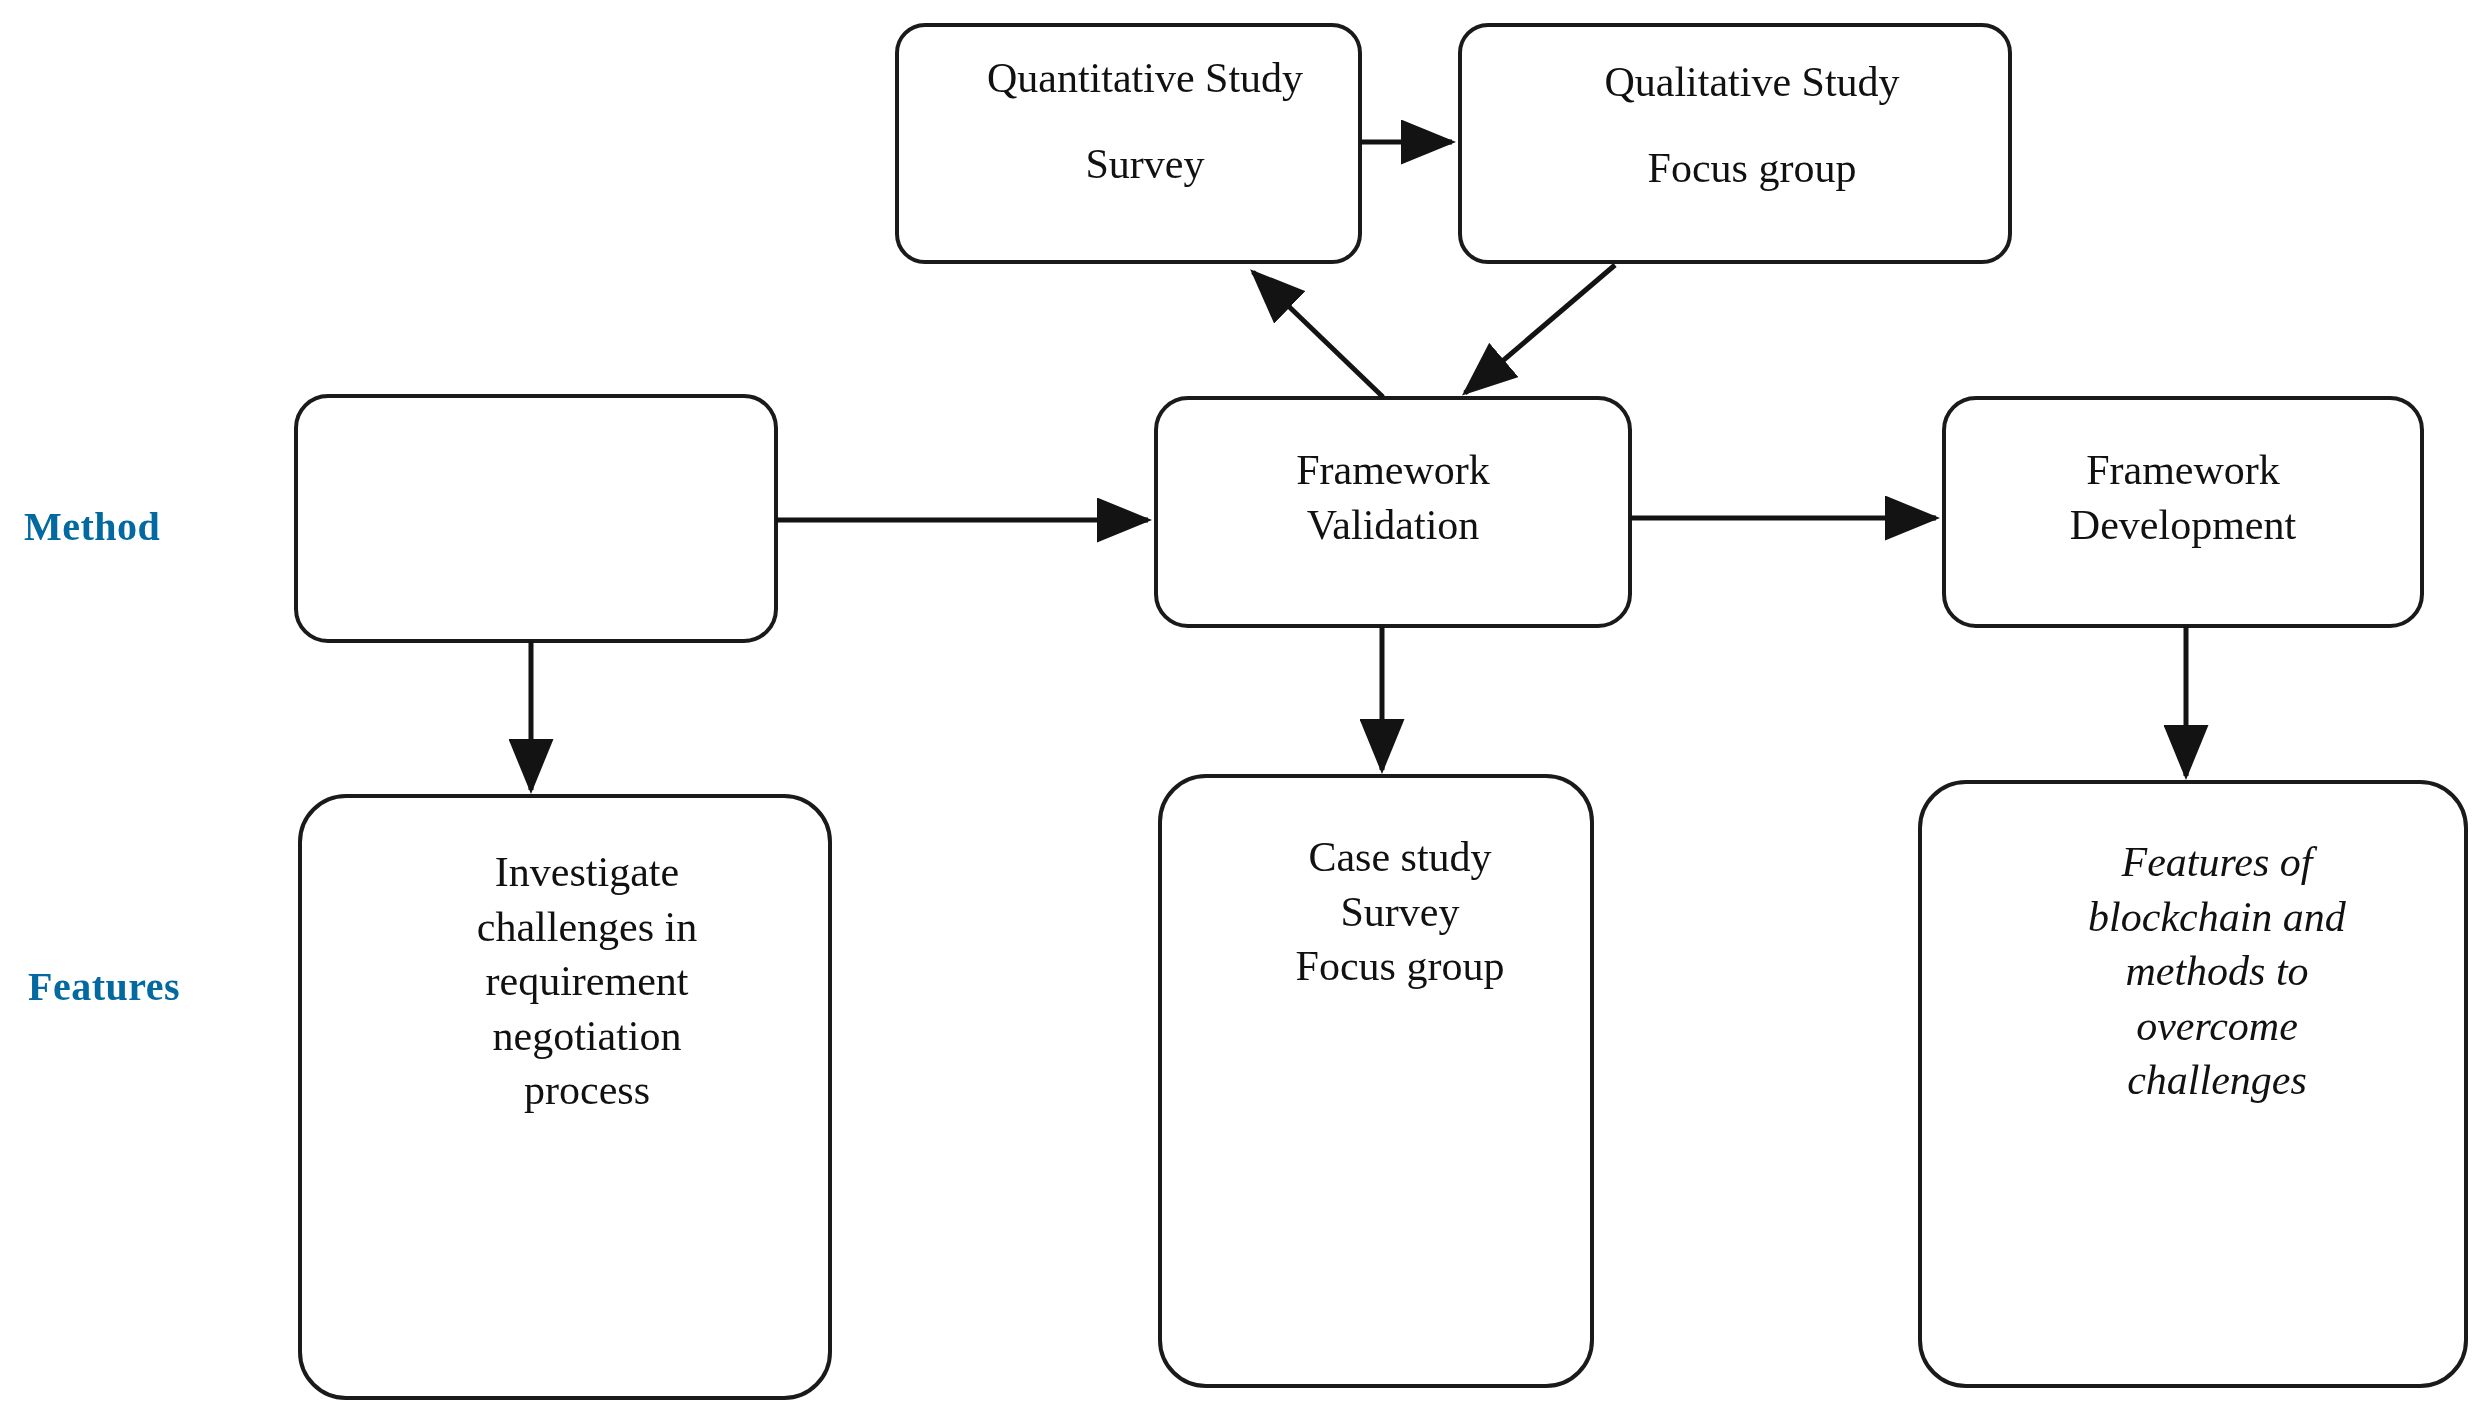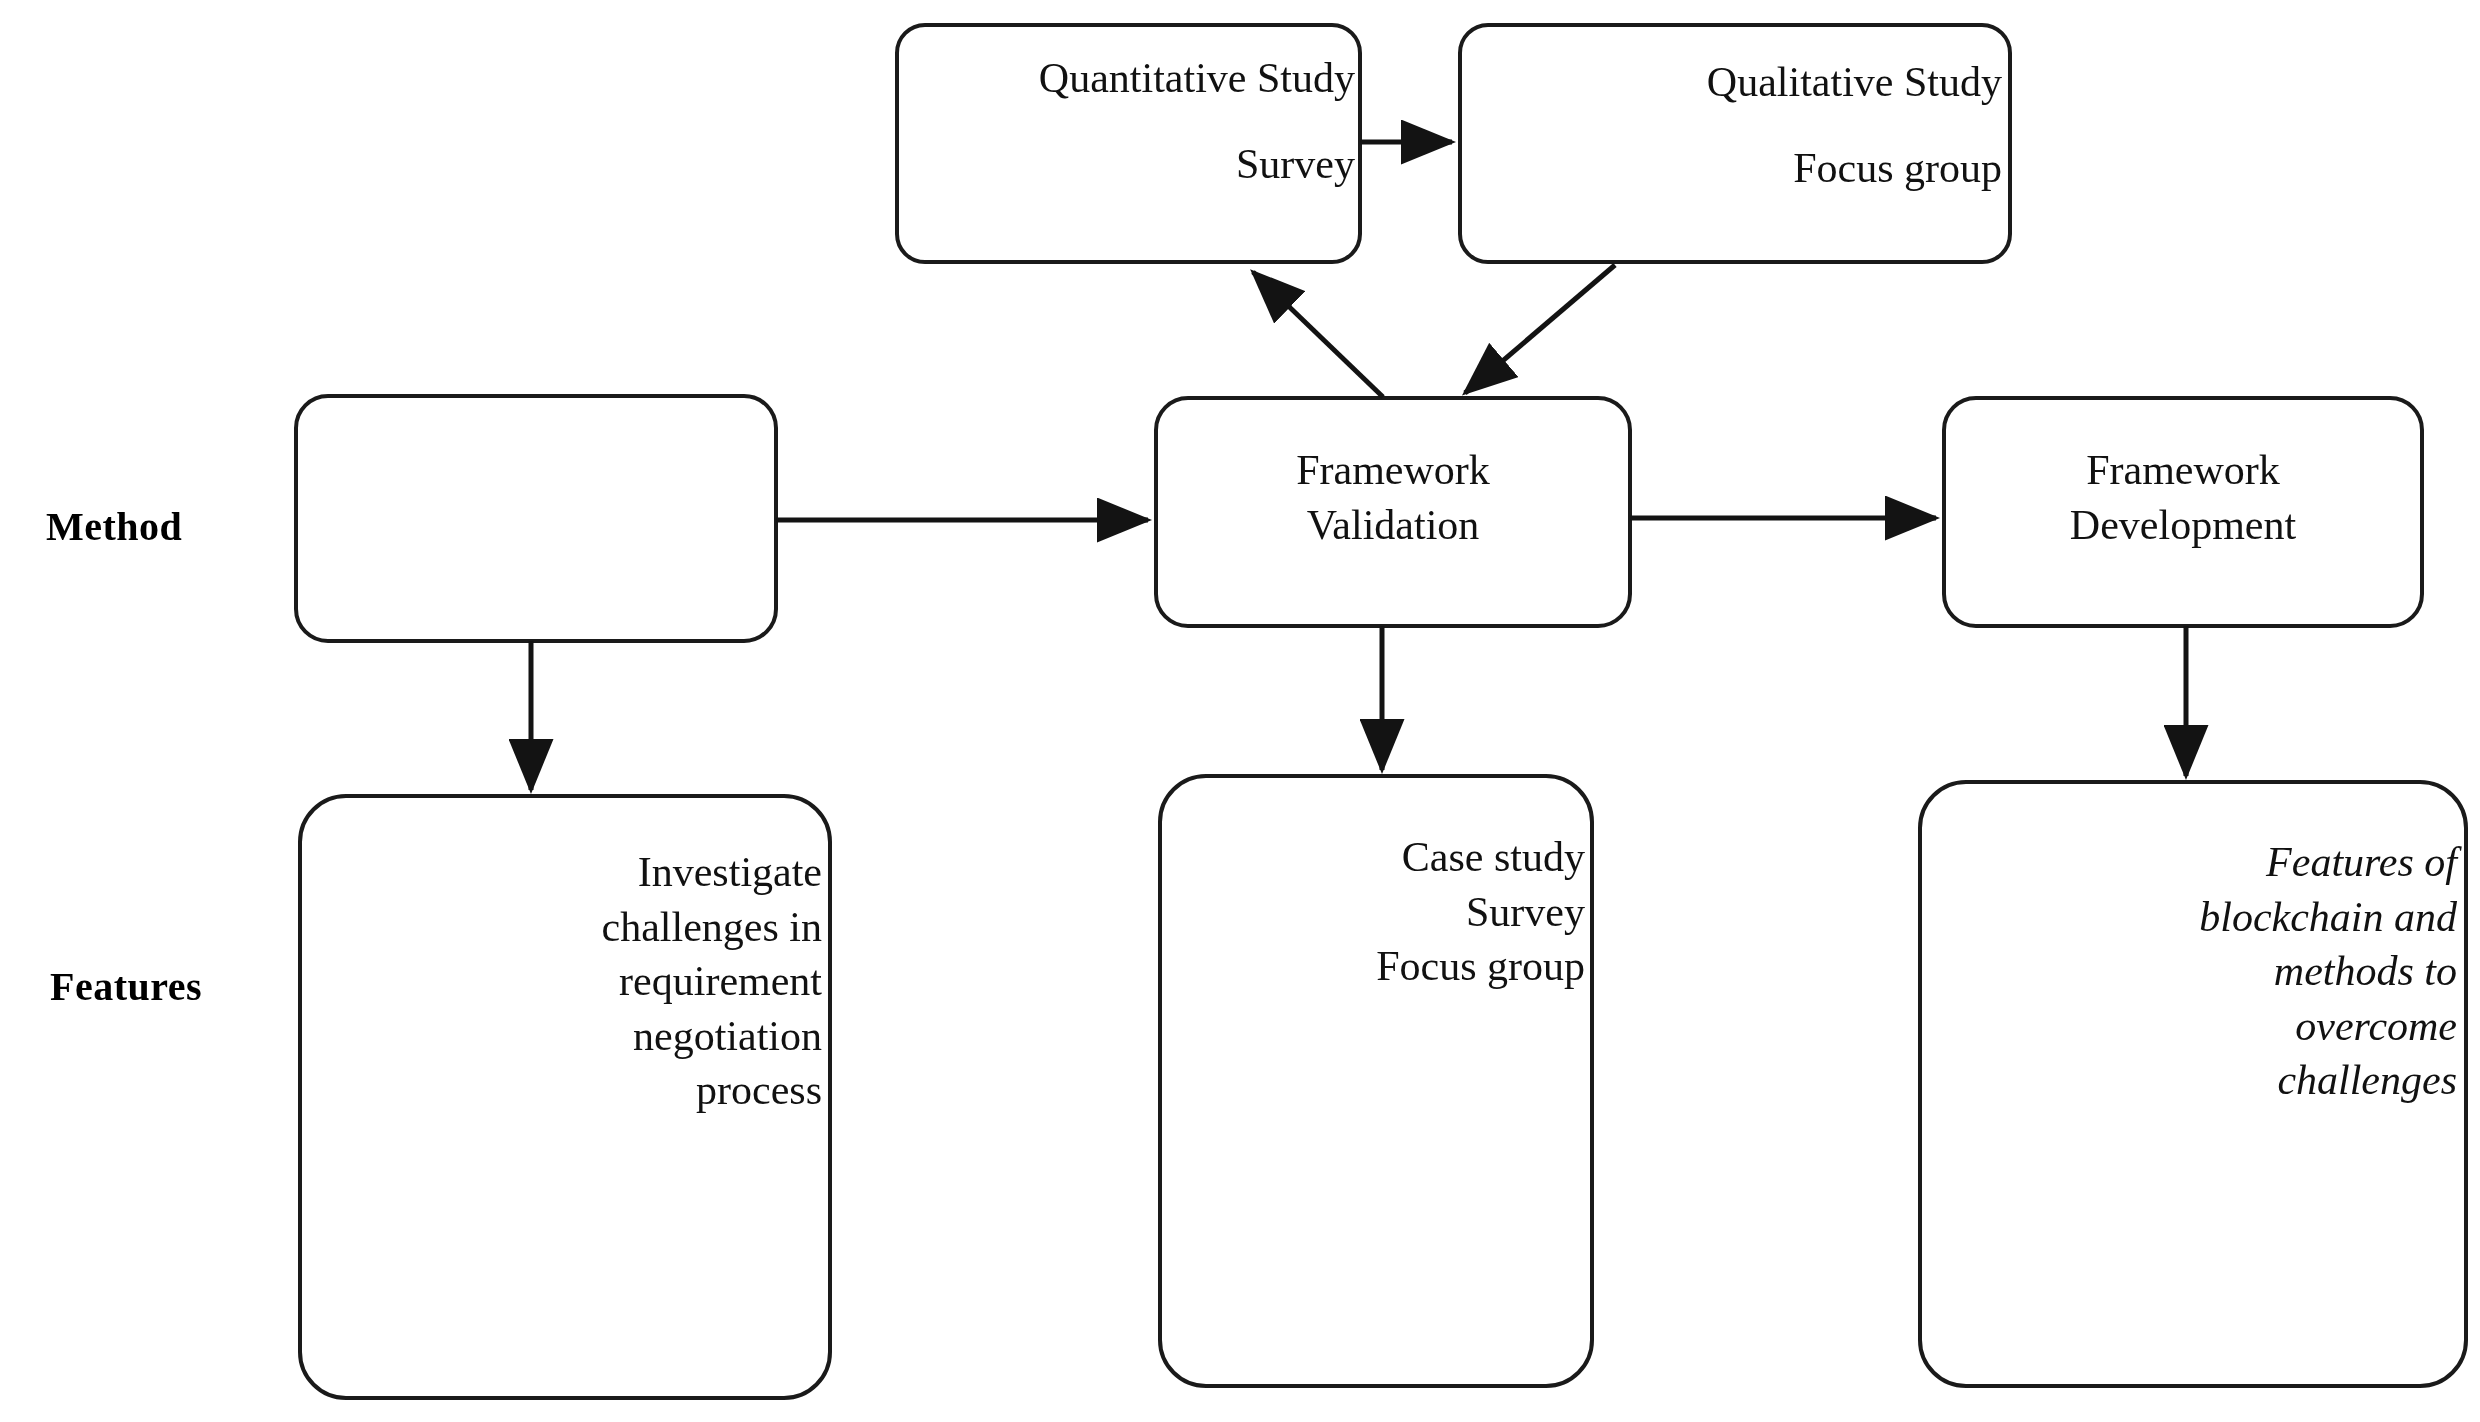--- a/index.html
+++ b/index.html
@@ -20,38 +20,37 @@
     left: 0;
     top: 0;
     width: 2480px;
     height: 1422px;
   }
   .row-label {
     position: absolute;
     font-family: "Liberation Serif", "DejaVu Serif", serif;
     font-weight: bold;
     font-size: 40px;
-    color: #000000;
+    color: #0369a1;
     letter-spacing: 0.5px;
     white-space: nowrap;
-    margin-left: 22px;
   }
   .node-text {
     position: absolute;
     font-family: "Liberation Serif", "DejaVu Serif", serif;
     font-size: 42px;
     color: #111111;
     line-height: 1.30;
     white-space: pre-line;
   }
   .node-text.center {
     text-align: center;
   }
   .node-text.left {
-    text-align: right;
+    text-align: center;
   }
   .node-text.spaced {
     line-height: 2.05;
   }
 </style>
 </head>
 <body>
 
 <div id="canvas">
 

